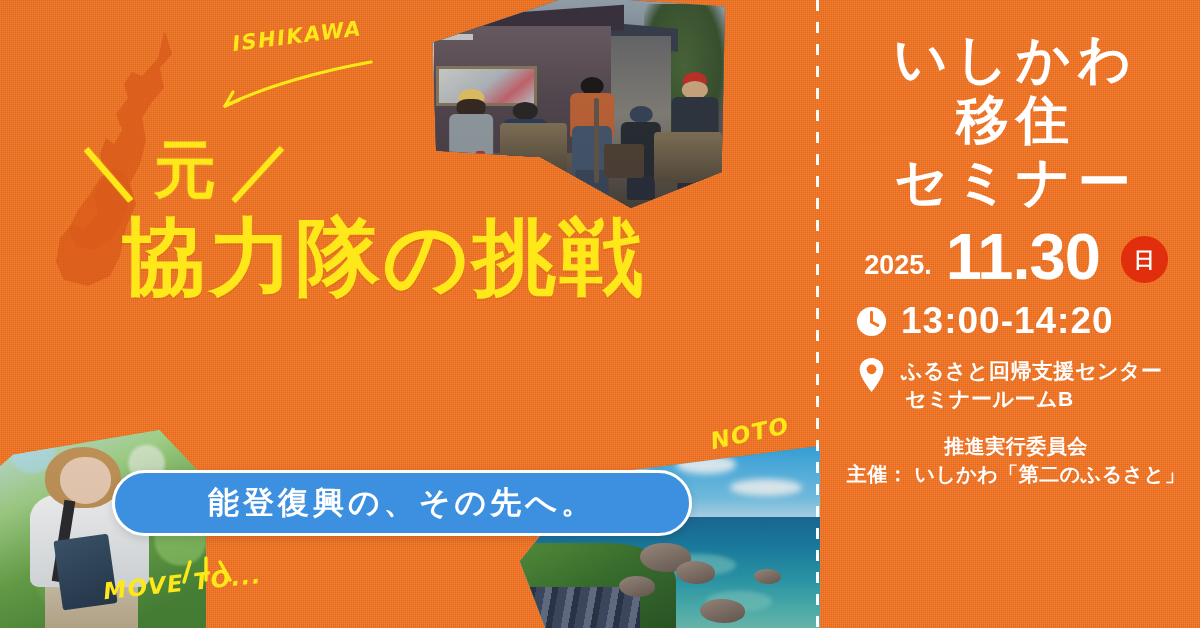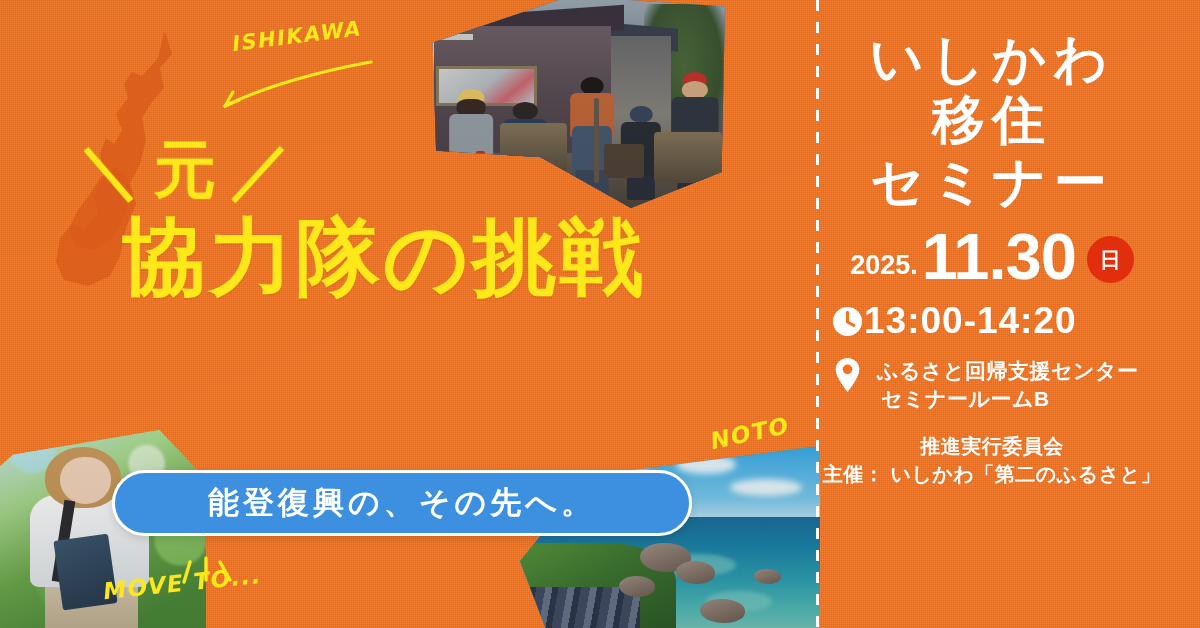--- a/index.html
+++ b/index.html
@@ -182,44 +182,44 @@
     color:#ffffff; font-size:31px; font-weight:700; letter-spacing:4px; white-space:nowrap;
   }
 
   
   .divider {
     position:absolute; left:816px; top:0; width:3px; height:628px;
     background:repeating-linear-gradient(180deg,#fff 0 11px, rgba(255,255,255,0) 11px 22px);
   }
 
   
-  .right { position:absolute; left:808px; top:0; width:368px; height:584px; }
+  .right { position:absolute; left:832px; top:0; width:368px; height:584px; }
   .rt-title {
     color:#ffffff; font-weight:700; text-align:center;
     font-size:53px; line-height:1.16; letter-spacing:7px;
   }
   .rt-title .r1 { display:block; margin-top:28px; }
   .rt-title .r2 { display:block; }
   .rt-title .r3 { display:block; }
 
   .date-row {
     display:flex; align-items:flex-end; justify-content:center;
-    margin-top:14px; gap:4px;
+    margin-top:14px; gap:14px;
   }
   .date-year { color:#fff; font-size:27px; font-weight:700; padding-bottom:7px; letter-spacing:0px; }
   .date-main { color:#fff; font-size:65px; font-weight:700; line-height:.95; letter-spacing:-1px; }
   .day-badge {
     width:47px; height:47px; border-radius:50%;
     background:#E12E0C;
     display:flex; align-items:center; justify-content:center;
     color:#fff; font-size:21px; font-weight:700;
     margin-left:7px; margin-bottom:5px;
   }
 
-  .info-row { display:flex; margin-top:12px; padding-left:22px; }
+  .info-row { display:flex; gap:13px; margin-top:12px; padding-left:22px; }
   .icon-wrap { width:34px; flex:0 0 34px; display:flex; align-items:center; justify-content:center; }
   .time-text { color:#fff; font-size:37px; font-weight:700; letter-spacing:1px; }
 
   .venue-row { display:flex; align-items:flex-start; gap:13px; margin-top:15px; padding-left:22px; }
   .venue-text { color:#fff; font-size:21px; font-weight:700; line-height:1.34; letter-spacing:.5px; }
   .venue-text span { display:block; }
   .venue-text .vl2 { padding-left:4px; }
 
   .host-text {
     color:#fff; font-size:20px; font-weight:700; text-align:center;

